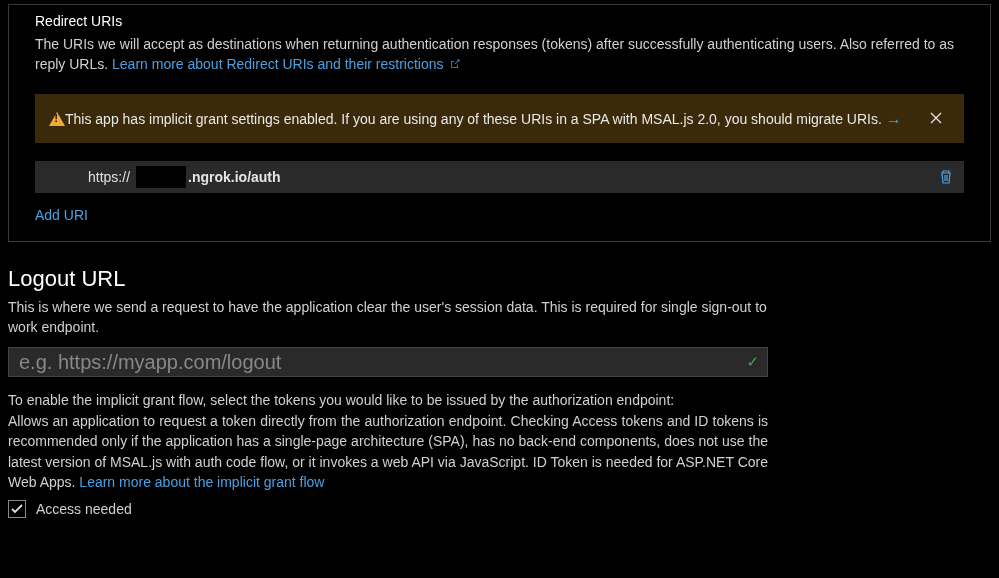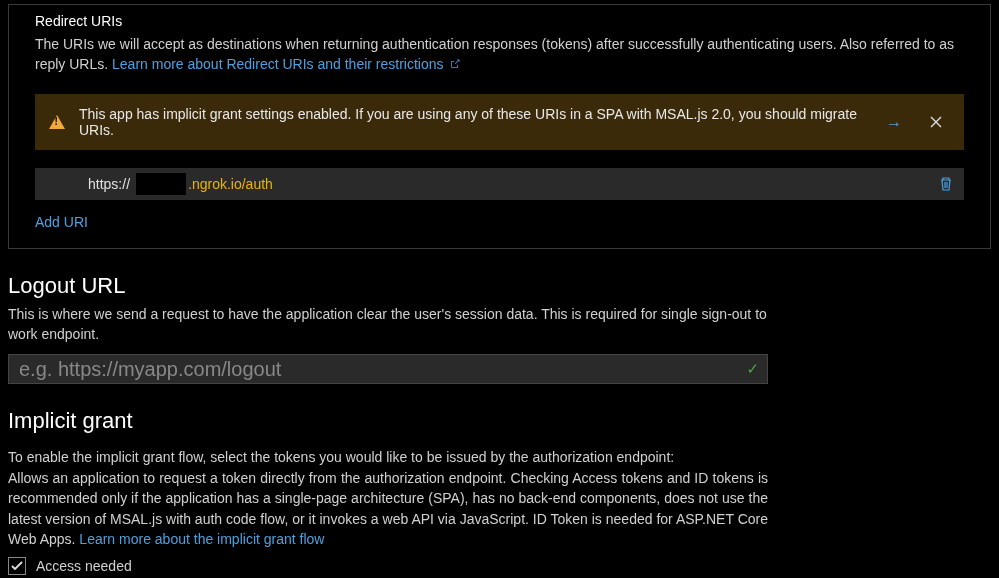--- a/index.html
+++ b/index.html
@@ -50,21 +50,21 @@
       display: flex;
       align-items: center;
       padding: 12px 14px;
       margin-top: 20px;
       position: relative;
     }
     .warning-left {
       display: flex;
       align-items: center;
       flex: 1;
-      gap: 14px;
+      gap: 0;
     }
     .warn-tri {
       width: 0; height: 0;
       border-left: 8px solid transparent;
       border-right: 8px solid transparent;
       border-bottom: 14px solid #f2a93b;
       position: relative;
       flex-shrink: 0;
     }
     .warn-tri::after {
@@ -108,22 +108,23 @@
     .uri-prefix {
       color: #e0e0e0;
       padding: 0 6px 0 14px;
     }
     .uri-blackout {
       background: #000;
       width: 50px;
       height: 22px;
     }
     .uri-suffix {
-      color: #eab308;
+      color: #e5e5e5;
       padding: 0 0 0 2px;
+      font-weight: bold;
     }
     .delete-btn {
       width: 36px;
       display: flex;
       align-items: center;
       justify-content: center;
       cursor: pointer;
       color: #4ca0e0;
     }
     .add-link {
@@ -229,21 +230,20 @@
 <div class="outer-section">
   <h2 class="section-title-outer">Logout URL</h2>
   <p class="description" style="width:760px;">This is where we send a request to have the application clear the user's session data. This is required for single sign-out to work endpoint.</p>
   <div class="logout-input-wrap">
     <input class="logout-input" type="text" placeholder="e.g. https://myapp.com/logout" style="">
     <span class="check-icon">✓</span>
   </div>
 </div>
 
 <div class="outer-section">
-  <h2 class="section-title-outer">Implicit grant</h2>
   <p class="description spacer-enable">To enable the implicit grant flow, select the tokens you would like to be issued by the authorization endpoint:</p>
   <p class="description justified">
     <span>Allows an application to request a token directly from the authorization endpoint. Checking Access tokens and ID tokens is recommended only if the application has a single-page architecture (SPA), has no back-end components, does not use the latest version of MSAL.js with auth code flow, or it invokes a web API via JavaScript. ID Token is needed for ASP.NET Core Web Apps. </span>
     <a class="link">Learn more about the implicit grant flow</a>
   </p>
 
   <div class="checkbox-row">
     <div class="checkbox">
       <svg viewBox="0 0 12 12">
           <path fill="none" stroke="#e0e0e0" stroke-width="1.8" d="M1 6l3 3 7-7"></path>

